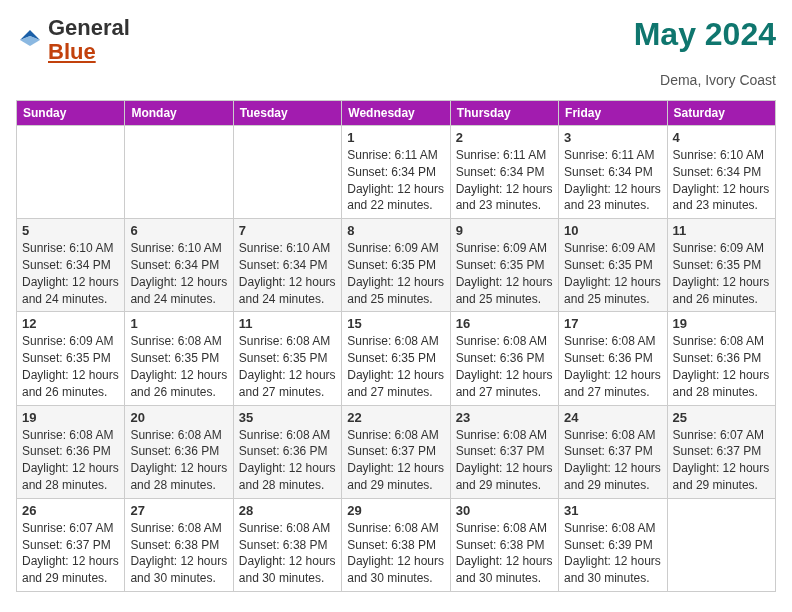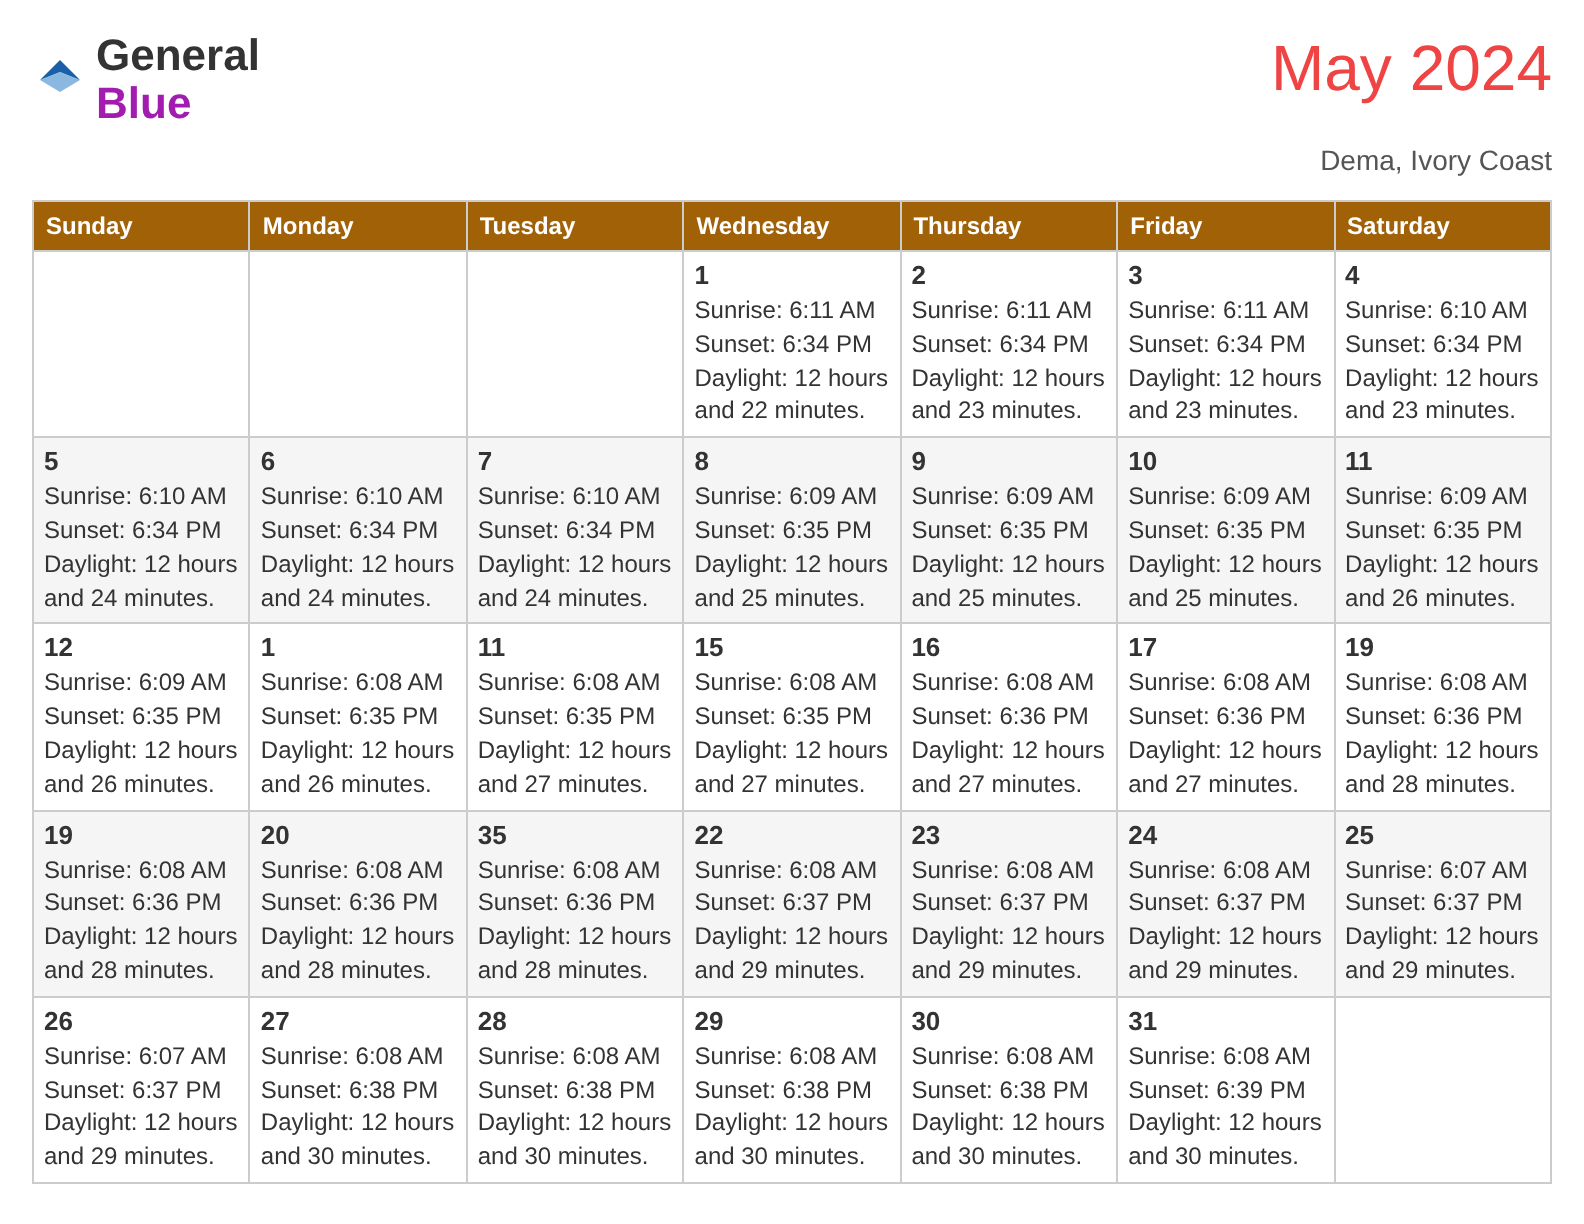--- a/index.html
+++ b/index.html
@@ -20,46 +20,46 @@
       display: flex;
       align-items: center;
       gap: 4px;
     }
     .logo-text {
       font-size: 22px;
       font-weight: bold;
       line-height: 1.1;
     }
     .logo-general { color: #333; }
-    .logo-blue { color: #a21caf; }
+    .logo-blue { color: #c2410c; text-decoration: underline; }
     .logo-icon {
       width: 28px;
       height: 28px;
     }
     .title-block {
       text-align: right;
     }
     .cal-title {
       font-size: 32px;
-      font-weight: normal;
-      color: #ef4444;
+      font-weight: bold;
+      color: #0f766e;
       margin-left: 19px;
     }
     .cal-subtitle {
       font-size: 14px;
       color: #555;
       margin-top: 19px;
     }
     table {
       width: 100%;
       border-collapse: collapse;
       table-layout: fixed;
     }
     thead th {
-      background: #a16207;
+      background: #a21caf;
       color: #fff;
       font-size: 12px;
       font-weight: bold;
       padding: 5px 6px;
       text-align: left;
       border: 1px solid #ccc;
     }
     tbody td {
       border: 1px solid #ccc;
       vertical-align: top;

